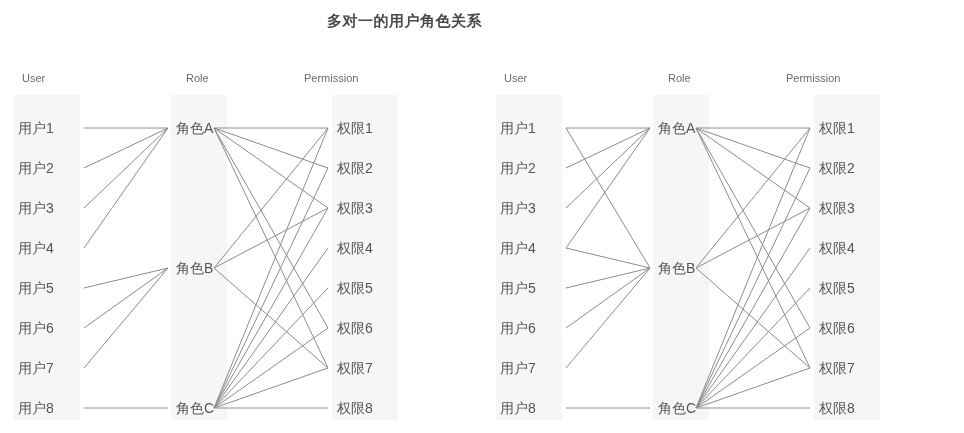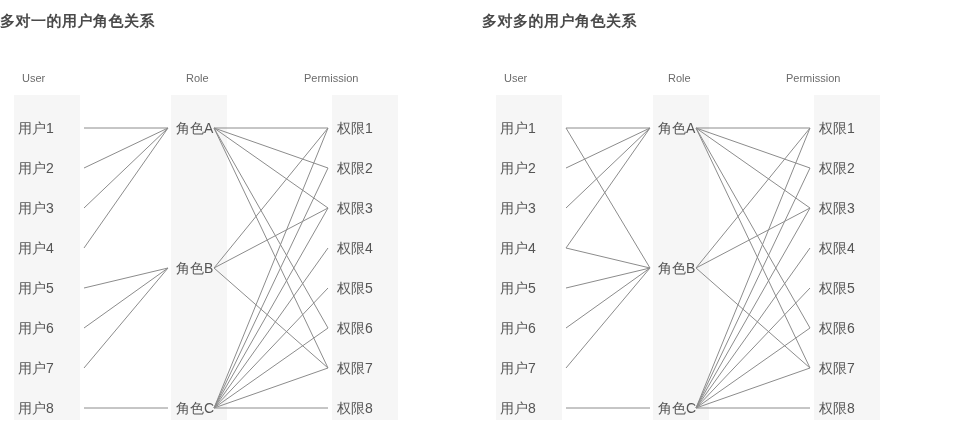--- a/index.html
+++ b/index.html
@@ -26,21 +26,21 @@
     height: 433px;
   }
   #panel-left  { left: 0; }
   #panel-right { left: 482px; }
 
   .panel-title {
     position: absolute;
     top: 12px;
     left: 0;
     width: 482px;
-    text-align: left;
+    text-align: right;
     font-size: 15px;
     font-weight: bold;
     color: #4a4a4a;
     letter-spacing: 0.5px;
     white-space: nowrap;
   }
 
   .band {
     position: absolute;
     background: #f6f6f6;
@@ -131,21 +131,20 @@
       <div class="node" style="left: 337px; top: 128px;">权限1</div>
       <div class="node" style="left: 337px; top: 168px;">权限2</div>
       <div class="node" style="left: 337px; top: 208px;">权限3</div>
       <div class="node" style="left: 337px; top: 248px;">权限4</div>
       <div class="node" style="left: 337px; top: 288px;">权限5</div>
       <div class="node" style="left: 337px; top: 328px;">权限6</div>
       <div class="node" style="left: 337px; top: 368px;">权限7</div>
       <div class="node" style="left: 337px; top: 408px;">权限8</div>
     </div>
     <div class="panel" id="panel-right">
-      <div class="panel-title">多对多的用户角色关系</div>
       <div class="band" style="left: 14px; width: 66px;"></div>
       <div class="band" style="left: 171px; width: 56px;"></div>
       <div class="band" style="left: 332px; width: 66px;"></div>
       <div class="col-header" style="left: 22px;">User</div>
       <div class="col-header" style="left: 186px;">Role</div>
       <div class="col-header" style="left: 304px;">Permission</div>
       <svg class="edges">
         <line x1="84" y1="128" x2="168" y2="128"></line>
         <line x1="84" y1="128" x2="168" y2="268"></line>
         <line x1="84" y1="168" x2="168" y2="128"></line>

